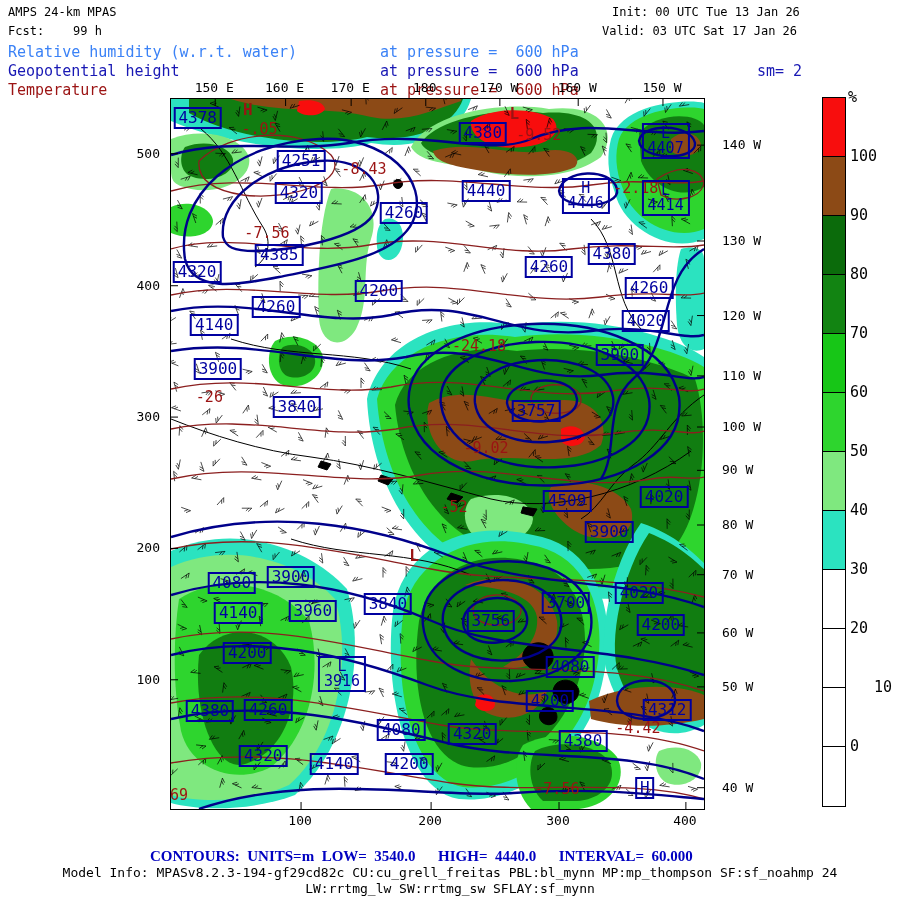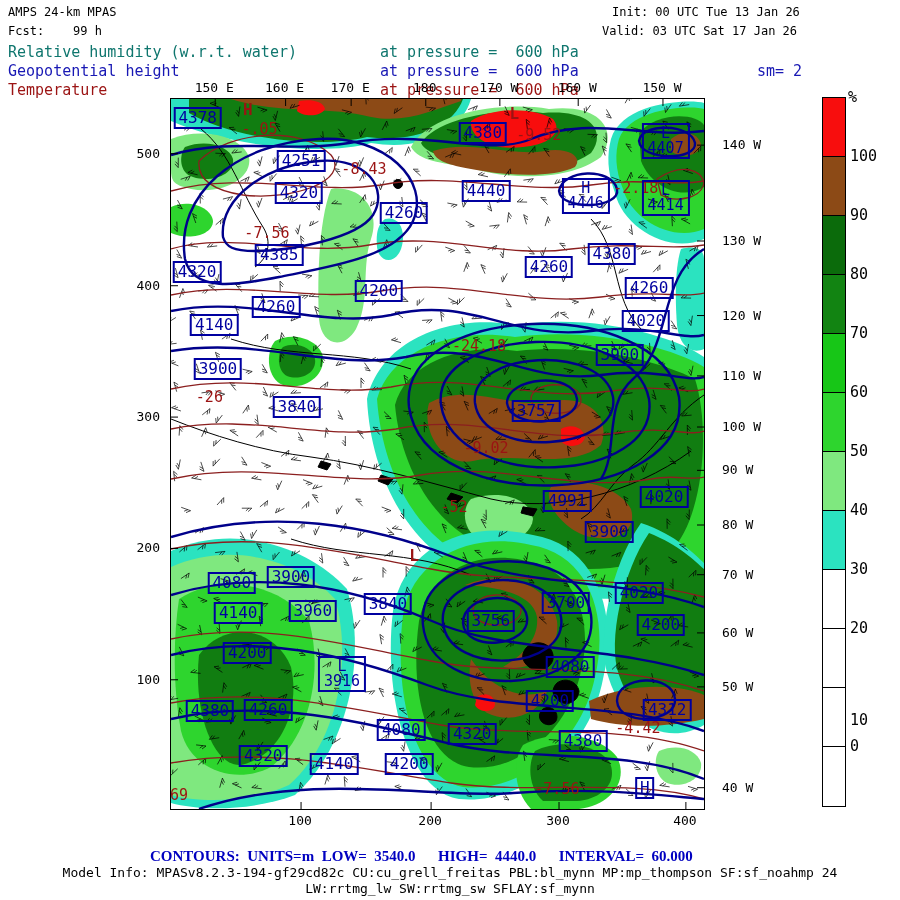--- a/index.html
+++ b/index.html
@@ -1,21 +1,21 @@
 <!DOCTYPE html>
 <html><head>
 <meta charset="utf-8">
 <style>
   html,body{margin:0;padding:0;background:#fff;}
   .page{position:relative;width:900px;height:900px;background:#fff;overflow:hidden;
         font-family:"DejaVu Sans Mono",monospace;color:#000;}
   .abs{position:absolute;white-space:pre;}
   .hdr{font-size:12px;line-height:1;}
   .fld{font-size:15px;line-height:1;}
-  .c-rh{color:#0f766e;}
+  .c-rh{color:#3b82f6;}
   .c-hgt{color:#1818b4;}
   .c-tmp{color:#9b1313;}
   .tick{position:absolute;font-size:13px;line-height:1;color:#000;white-space:pre;}
   .tick-top{transform:translateX(-50%);}
   .tick-bottom{transform:translateX(-50%);}
   .tick-left{width:46px;text-align:right;transform:translateY(-50%);}
   .tick-right{transform:translateY(-50%);}
   #map{position:absolute;left:170px;top:98px;width:533px;height:710px;border:1px solid #000;background:#fff;}
   #map svg{position:absolute;left:0;top:0;}
   #map-labels{position:absolute;left:0;top:0;width:100%;height:100%;}
@@ -224,21 +224,21 @@
         <div class="mlabel hbox" style="left: 19.7%; top: 29.3%;">4260</div>
         <div class="mlabel hbox" style="left: 8.1%; top: 31.8%;">4140</div>
         <div class="mlabel hbox" style="left: 8.8%; top: 38%;">3900</div>
         <div class="mlabel hbox" style="left: 23.6%; top: 43.4%;">3840</div>
         <div class="mlabel tred" style="left: 7.2%; top: 42%;">-26</div>
         <div class="mlabel hbox" style="left: 89.1%; top: 31.3%;">4020</div>
         <div class="mlabel hbox" style="left: 84.2%; top: 36.1%;">3900</div>
         <div class="mlabel tred" style="left: 57.8%; top: 34.8%;">-24.18</div>
         <div class="mlabel hbox" style="left: 68.5%; top: 43.9%;">3757</div>
         <div class="mlabel tred" style="left: 59.1%; top: 49.1%;">-9.02</div>
-        <div class="mlabel hbox" style="left: 74.3%; top: 56.6%;">4991</div>
+        <div class="mlabel hbox" style="left: 74.3%; top: 56.6%;">4509</div>
         <div class="mlabel tred" style="left: 53.1%; top: 57.4%;">-52</div>
         <div class="mlabel hbox" style="left: 92.5%; top: 56%;">4020</div>
         <div class="mlabel hbox" style="left: 82.2%; top: 61%;">3900</div>
         <div class="mlabel rletter" style="left: 45.6%; top: 64.4%;">L</div>
         <div class="mlabel hbox" style="left: 11.4%; top: 68.2%;">4080</div>
         <div class="mlabel hbox" style="left: 22.5%; top: 67.3%;">3900</div>
         <div class="mlabel hbox" style="left: 26.6%; top: 72.1%;">3960</div>
         <div class="mlabel hbox" style="left: 40.7%; top: 71.1%;">3840</div>
         <div class="mlabel hbox" style="left: 12.6%; top: 72.4%;">4140</div>
         <div class="mlabel hl" style="left: 32.1%; top: 81%;">
@@ -315,21 +315,21 @@
   <div id="colorbar-labels">
       <div class="clabel" style="top: 156px;">100</div>
       <div class="clabel" style="top: 215px;">90</div>
       <div class="clabel" style="top: 274px;">80</div>
       <div class="clabel" style="top: 333px;">70</div>
       <div class="clabel" style="top: 392px;">60</div>
       <div class="clabel" style="top: 451px;">50</div>
       <div class="clabel" style="top: 510px;">40</div>
       <div class="clabel" style="top: 569px;">30</div>
       <div class="clabel" style="top: 628px;">20</div>
-      <div class="clabel" style="top: 720px;">10</div>
+      <div class="clabel" style="top: 687px; margin-left: 24px;">10</div>
       <div class="clabel" style="top: 746px;">0</div>
     </div>
   <div class="abs" style="left:848px;top:88px;font-size:15px;">%</div>
 
   <div class="abs legend" style="left:150px;top:849px;color:#0000c0;">CONTOURS:  UNITS=m  LOW=  3540.0      HIGH=  4440.0      INTERVAL=  60.000</div>
 
   <div class="minfo" style="top:866px;">Model Info: MPASv8.2.3-194-gf29cd82c CU:cu_grell_freitas PBL:bl_mynn MP:mp_thompson SF:sf_noahmp 24</div>
   <div class="minfo" style="top:882px;">LW:rrtmg_lw SW:rrtmg_sw SFLAY:sf_mynn</div>
 </div>
 

